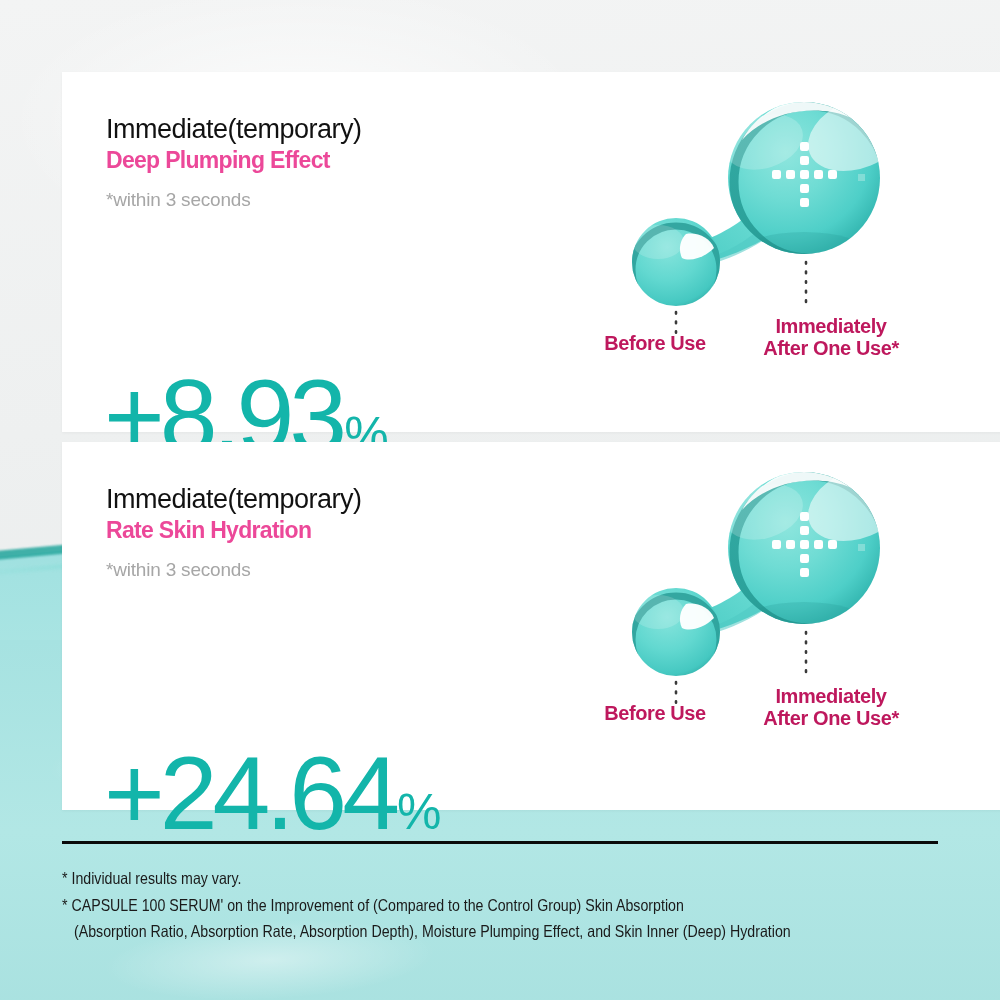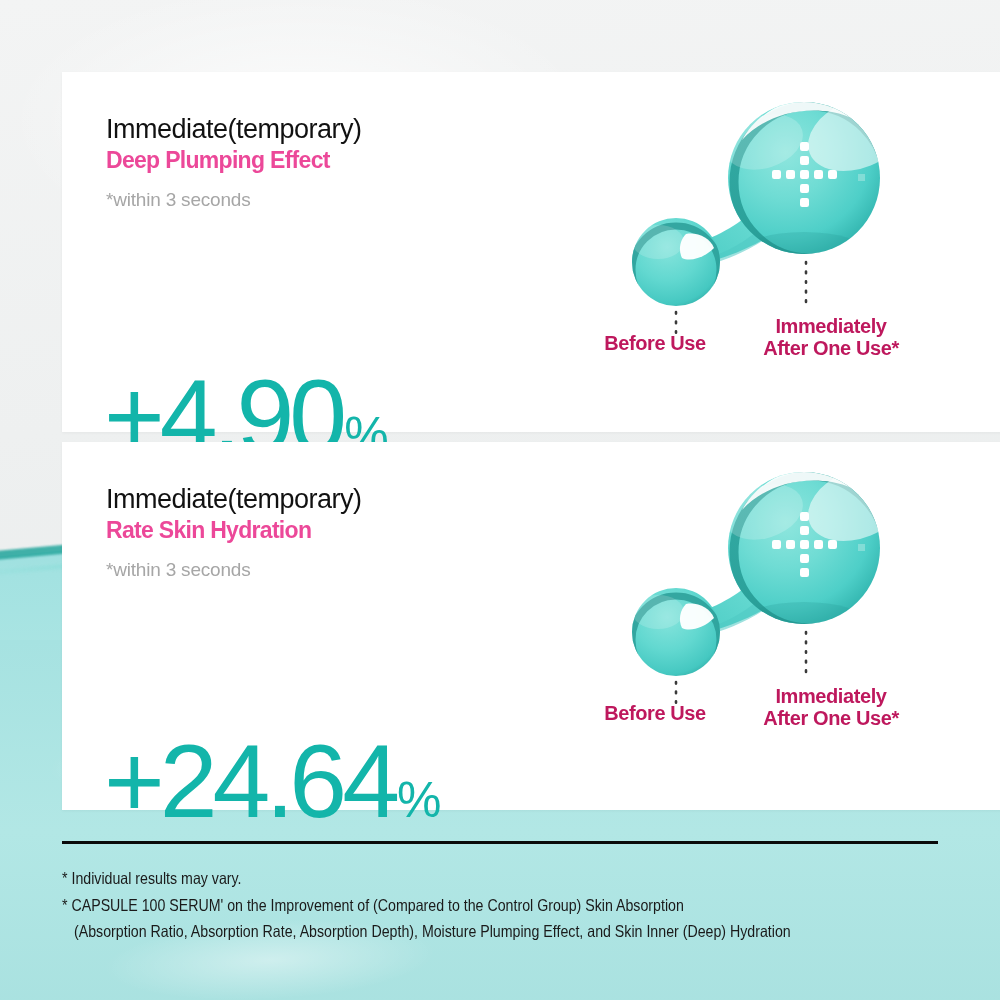--- a/index.html
+++ b/index.html
@@ -94,21 +94,21 @@
     position:absolute;left:42px;
     color:#13b5aa;font-weight:400;letter-spacing:-5px;
     line-height:1;white-space:nowrap;
   }
   .stat .num{font-size:104px;}
   .stat .pct{font-size:50px;letter-spacing:-2px;margin-left:2px;}
 
   #card-1 .card-text{top:42px;}
   #card-1 .stat{top:292px;}
   #card-2 .card-text{top:42px;}
-  #card-2 .stat{top:287px;}
+  #card-2 .stat{top:299px;}
 
   
   .figure{position:absolute;left:496px;top:10px;width:380px;height:340px;}
   .fig-svg{position:absolute;left:0;top:0;}
   .labels{position:absolute;left:0;top:0;width:380px;height:340px;}
   .lab{
     position:absolute;font-size:20px;font-weight:700;color:#be185d;
     letter-spacing:-.4px;line-height:1.12;text-align:center;
   }
   .lab-before{left:12px;top:250px;width:170px;}
@@ -146,21 +146,21 @@
 
 <div class="card" id="card-1">
 
   <div class="card-text">
     <div class="eyebrow">Immediate(temporary)</div>
     <div class="headline">Deep Plumping Effect</div>
     <div class="subnote">*within 3 seconds</div>
   </div>
 
   <div class="stat">
-    <span class="num">+4.90</span><span class="pct">%</span>
+    <span class="num">+8.93</span><span class="pct">%</span>
   </div>
 
   <div class="figure">
     <svg class="fig-svg" width="380" height="340" viewBox="0 0 380 340">
       <defs>
         <radialGradient id="bigGradA" cx="38%" cy="33%" r="72%">
           <stop offset="0%" stop-color="#8fe6de"></stop>
           <stop offset="42%" stop-color="#6fdcd4"></stop>
           <stop offset="78%" stop-color="#4ecfc8"></stop>
           <stop offset="100%" stop-color="#33b6b0"></stop>

